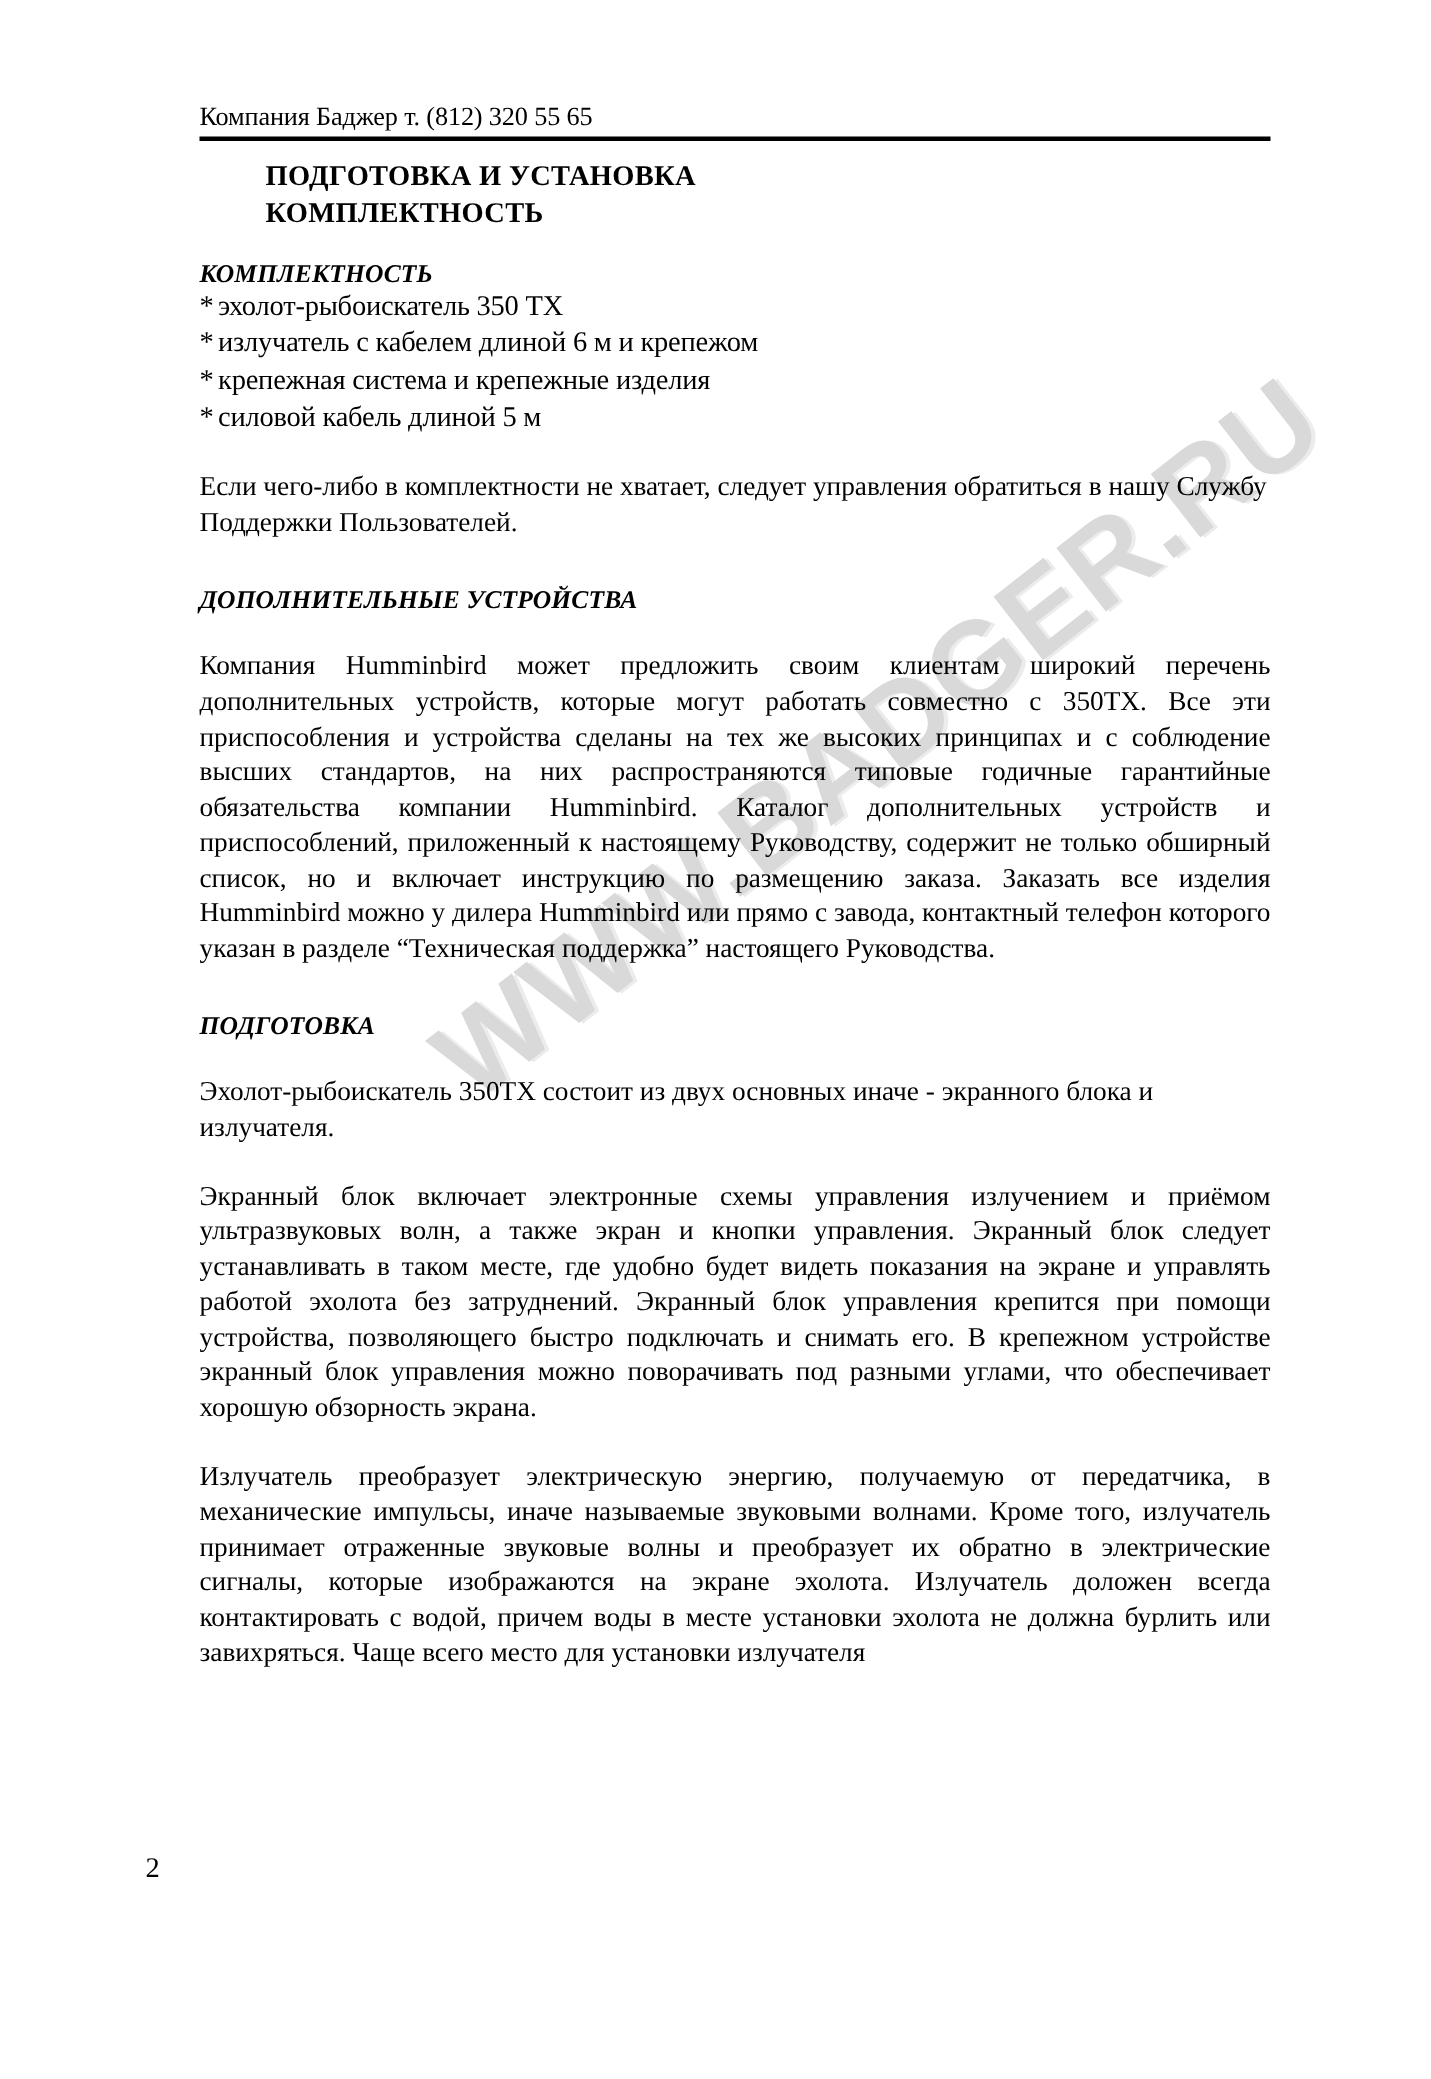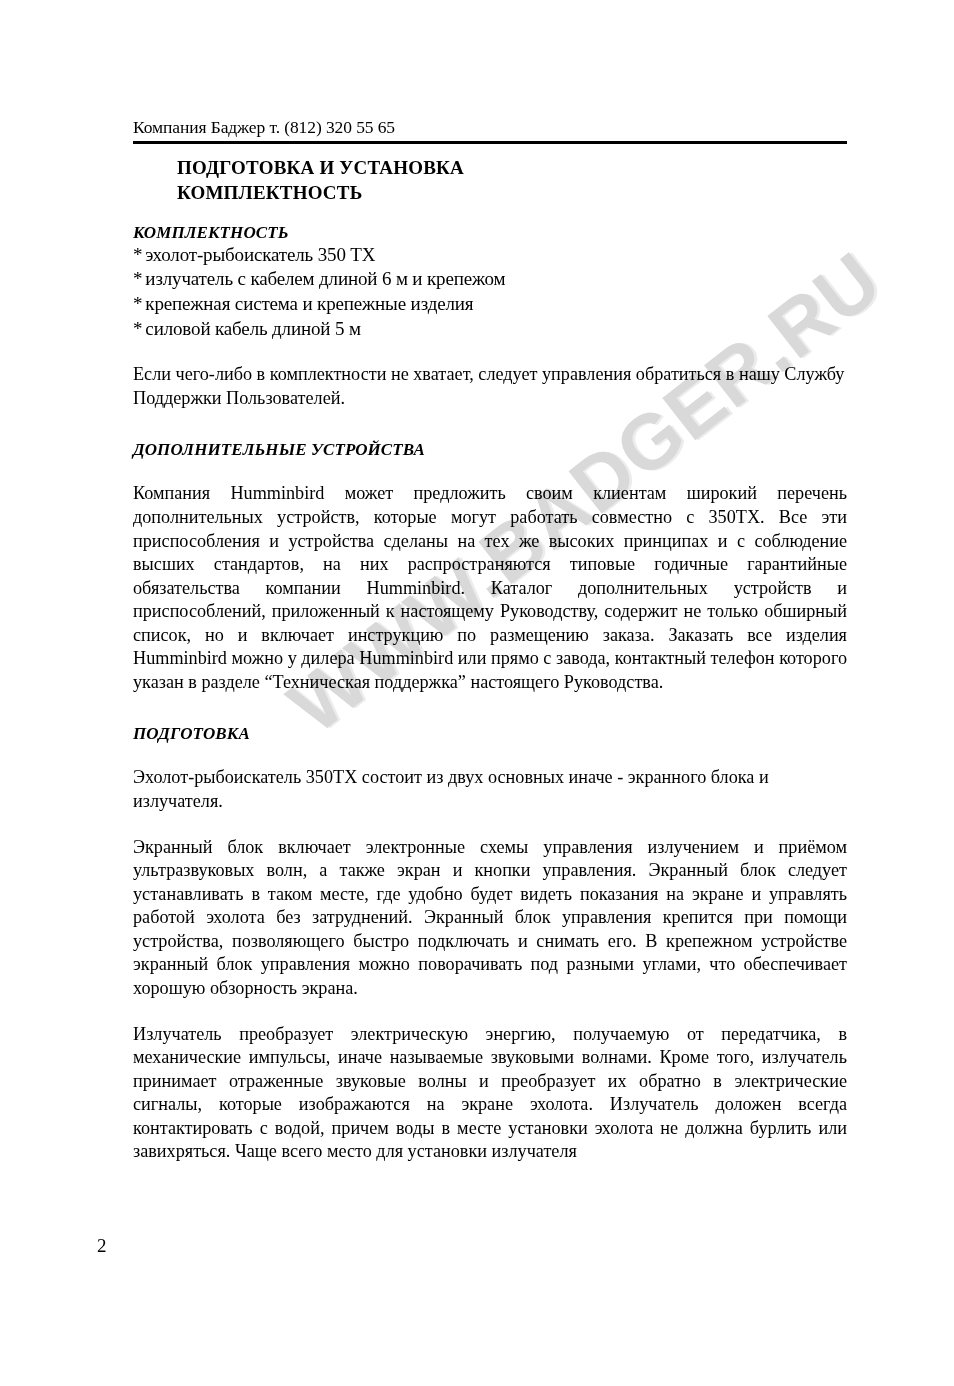--- a/index.html
+++ b/index.html
@@ -51,21 +51,21 @@
     position: absolute;
     left: 133px;
     top: 0;
     width: 714px;
     z-index: 2;
   }
 
   .running-head {
     font-size: 17.5px;
     line-height: 1.1;
-    padding-top: 118px;
+    padding-top: 68px;
     letter-spacing: -0.1px;
     white-space: nowrap;
   }
 
   .head-rule {
     border: 0;
     border-top: 3.5px solid #000;
     margin: 4px 0 0 0;
     width: 714px;
   }

